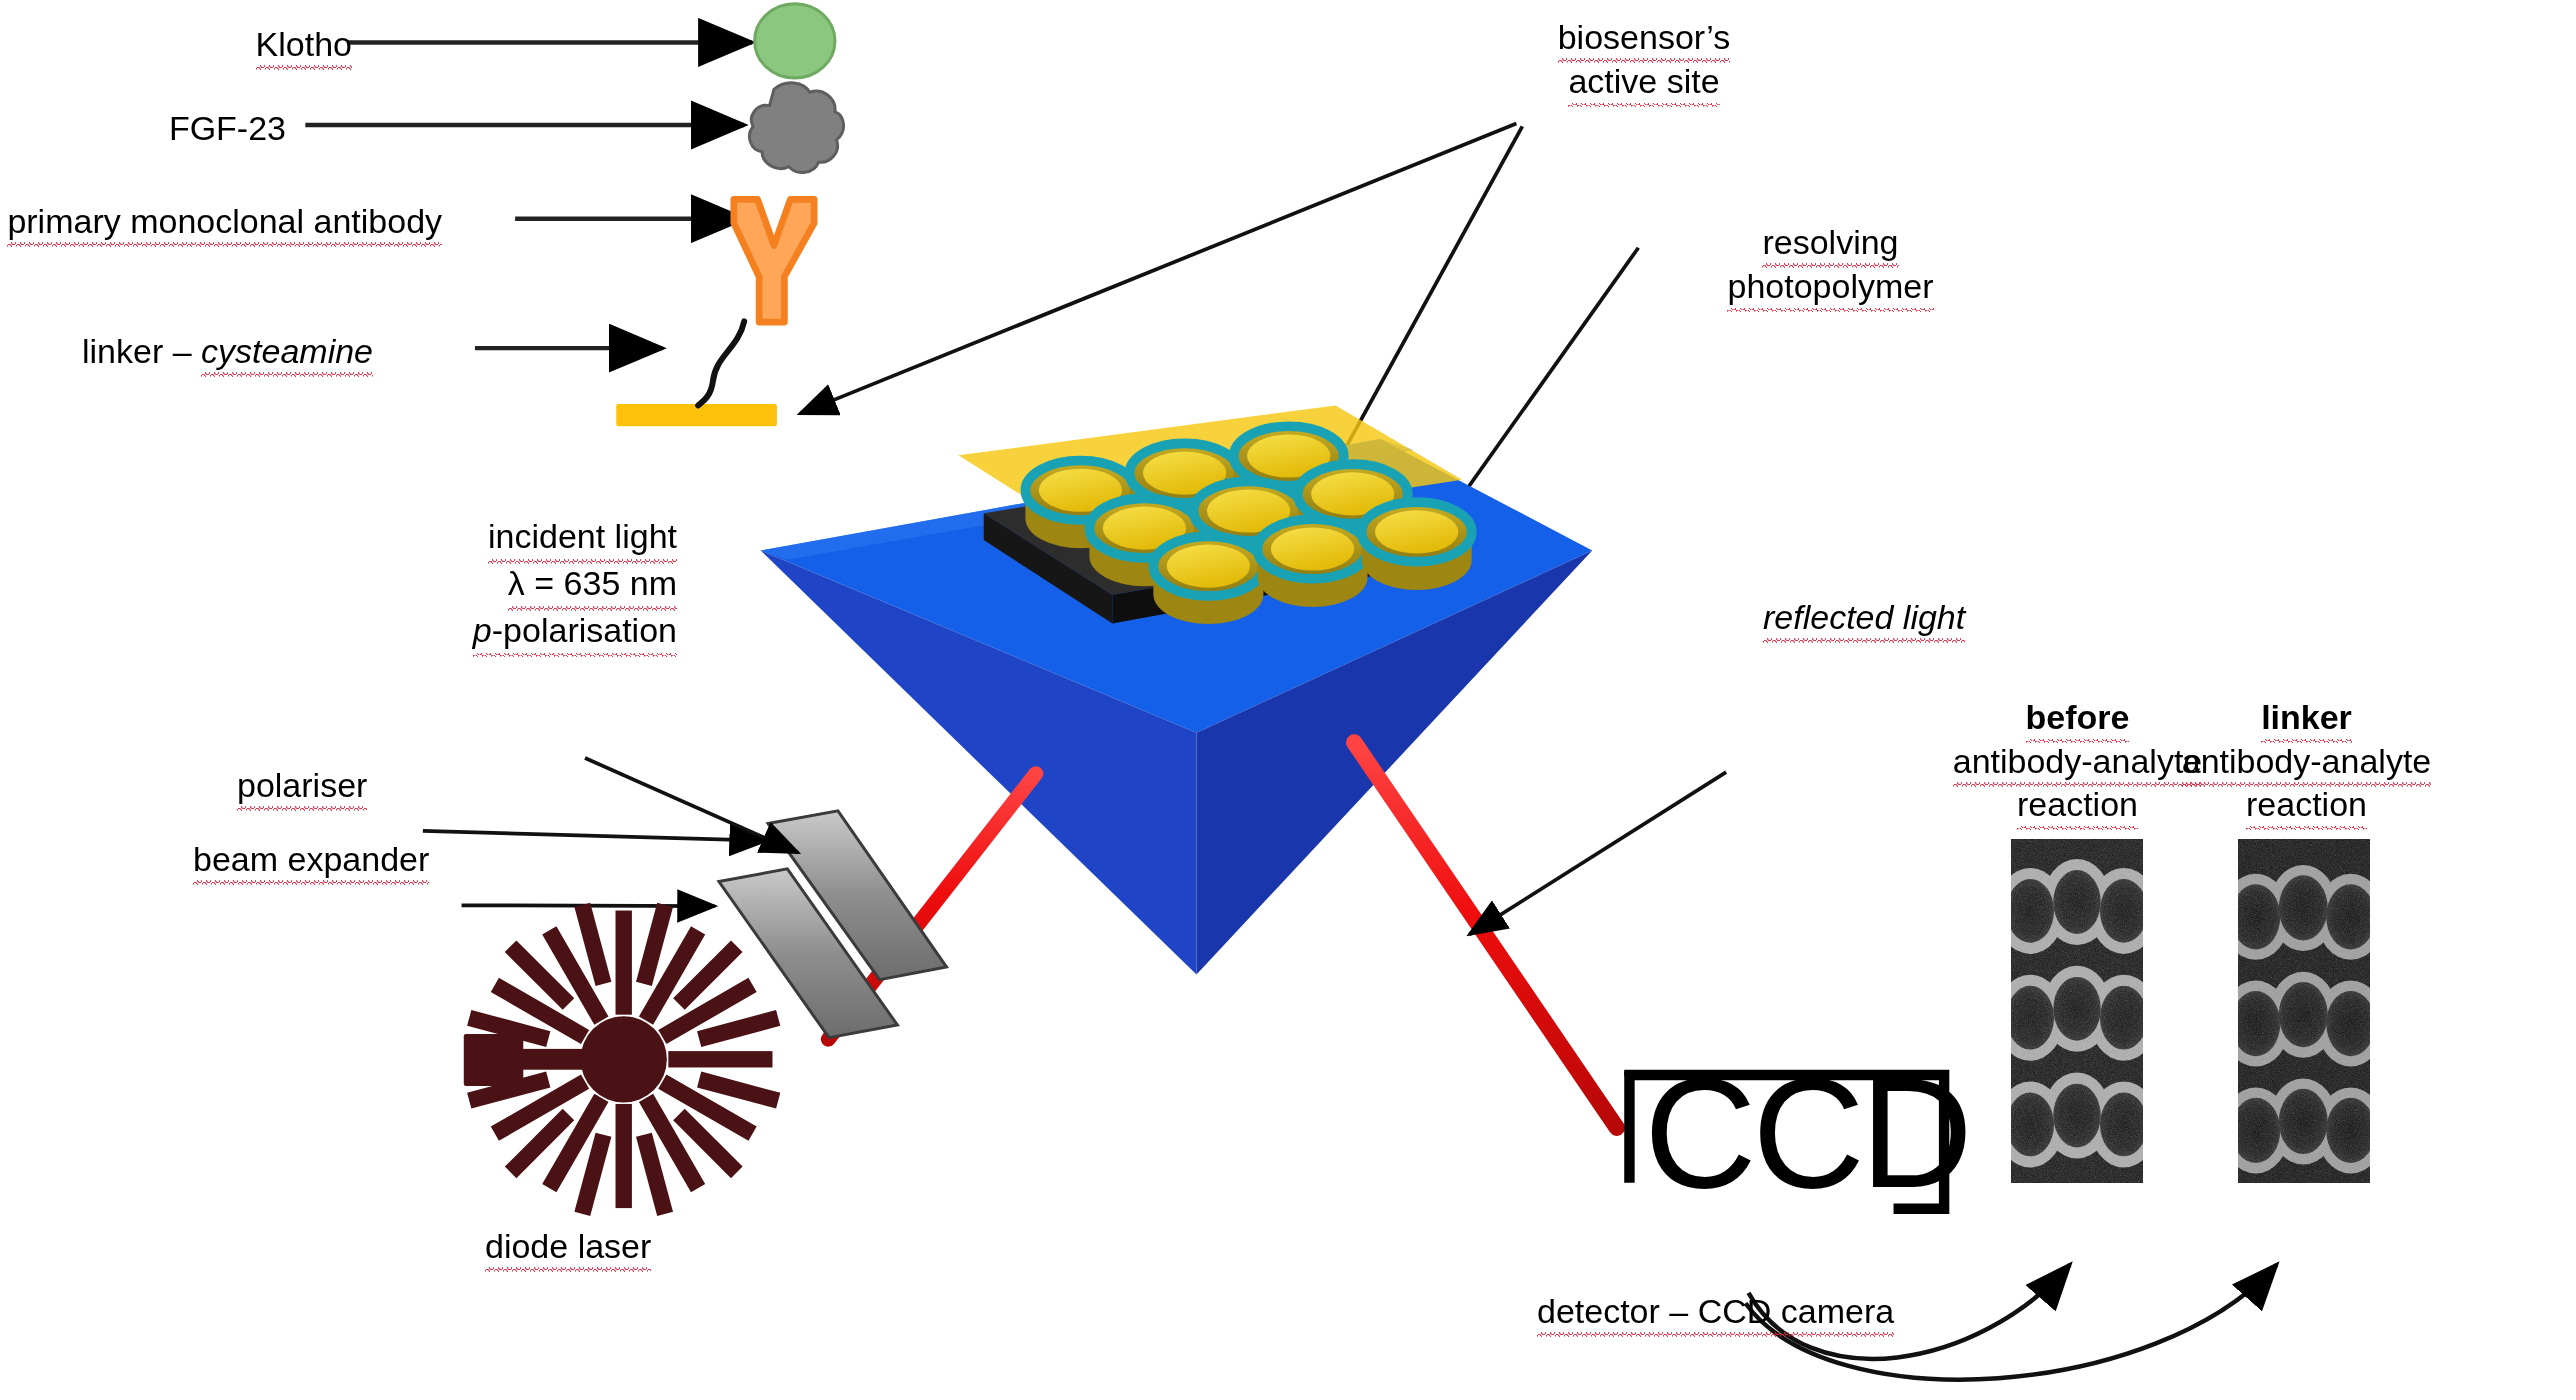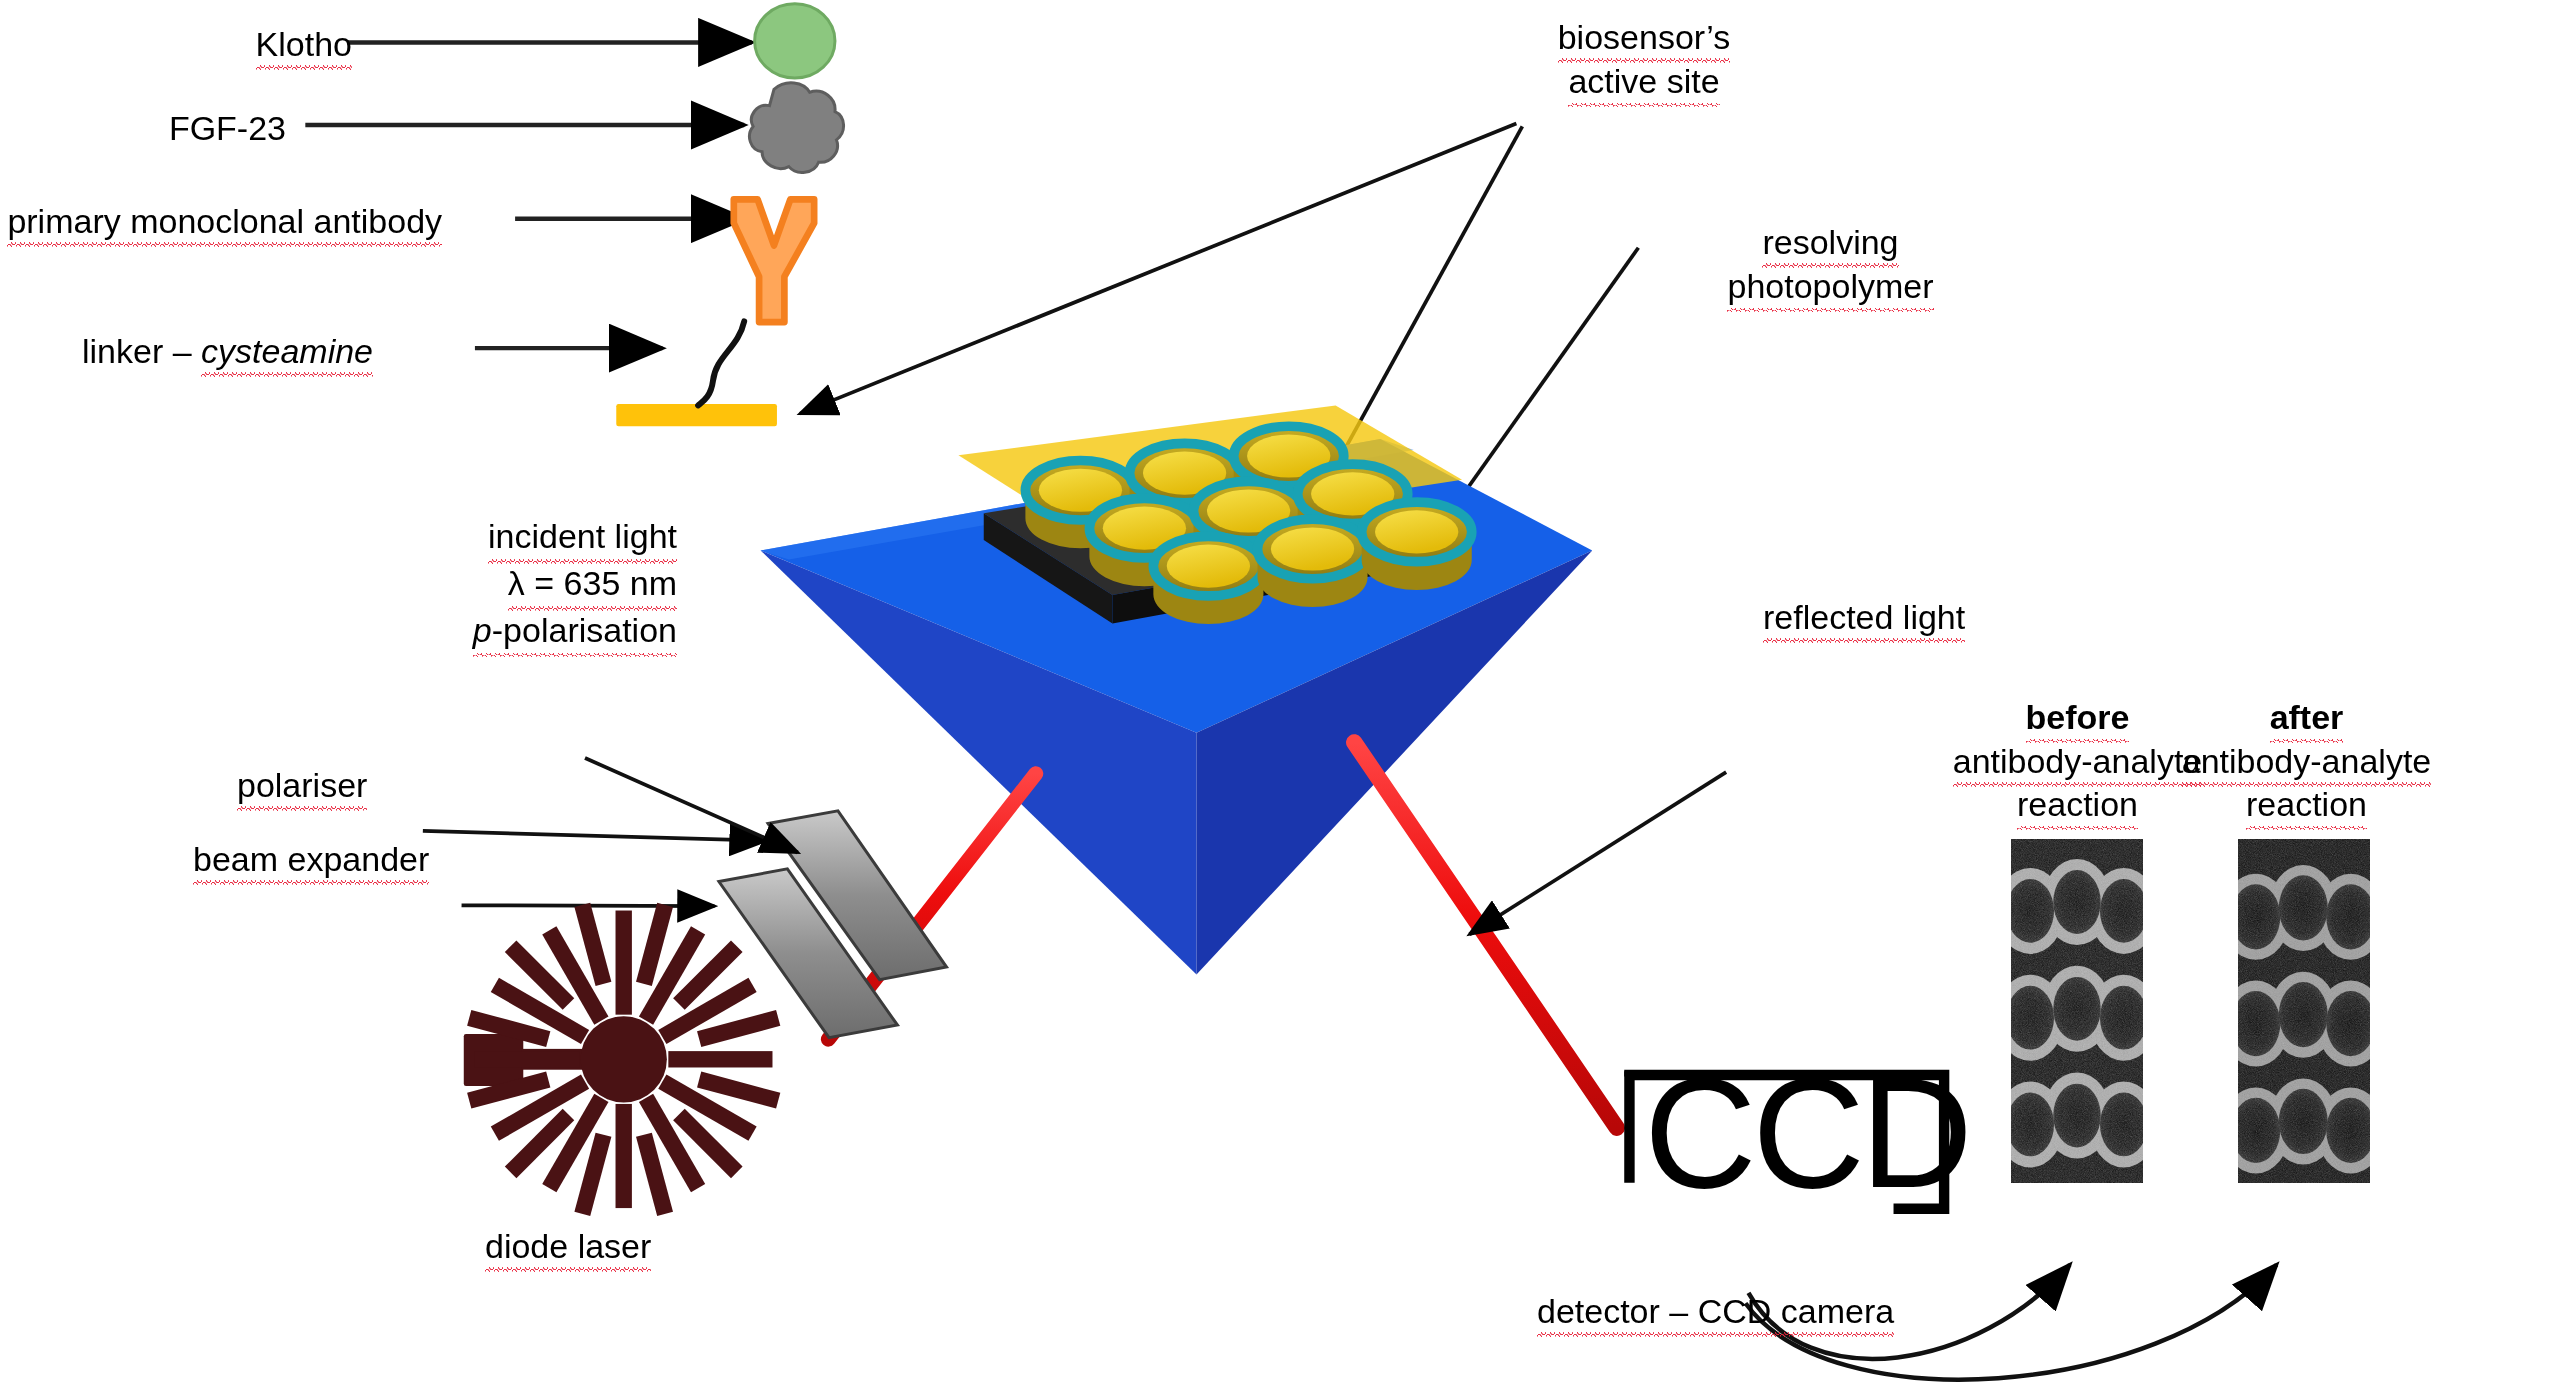--- a/index.html
+++ b/index.html
@@ -365,21 +365,21 @@
     <span class="sq">resolving</span><br>
     <span class="sq">photopolymer</span>
   </div>
 
   <div class="lbl rt" style="left:350px;top:513px;width:327px;line-height:1.38;">
     <span class="sq">incident light</span><br>
     <span class="sq">λ = 635 nm</span><br>
     <span class="sq"><span class="ital">p</span><span>-polarisation</span></span>
   </div>
 
-  <div class="lbl" style="left:1763px;top:595px;">
+  <div class="lbl" style="left:1763px;top:595px;font-style:italic;">
     <span class="sq">reflected light</span>
   </div>
 
   <div class="lbl" style="left:237px;top:763px;">
     <span class="sq">polariser</span>
   </div>
 
   <div class="lbl" style="left:167px;top:837px;margin-left:26px;">
     <span class="sq">beam expander</span>
   </div>
@@ -392,19 +392,19 @@
     <span class="sq">detector – CCD camera</span>
   </div>
 
   <div class="lbl ctr" style="left:1920px;top:696px;width:315px;line-height:1.28;text-decoration:underline;">
     <span class="bold sq">before</span><br>
     <span class="sq">antibody-analyte</span><br>
     <span class="sq">reaction</span>
   </div>
 
   <div class="lbl ctr" style="left:2149px;top:696px;width:315px;line-height:1.28;">
-    <span class="bold sq">after</span><br>
+    <span class="bold sq">linker</span><br>
     <span class="sq">antibody-analyte</span><br>
     <span class="sq">reaction</span>
   </div>
 
 </div>
 
 
 </body></html>

